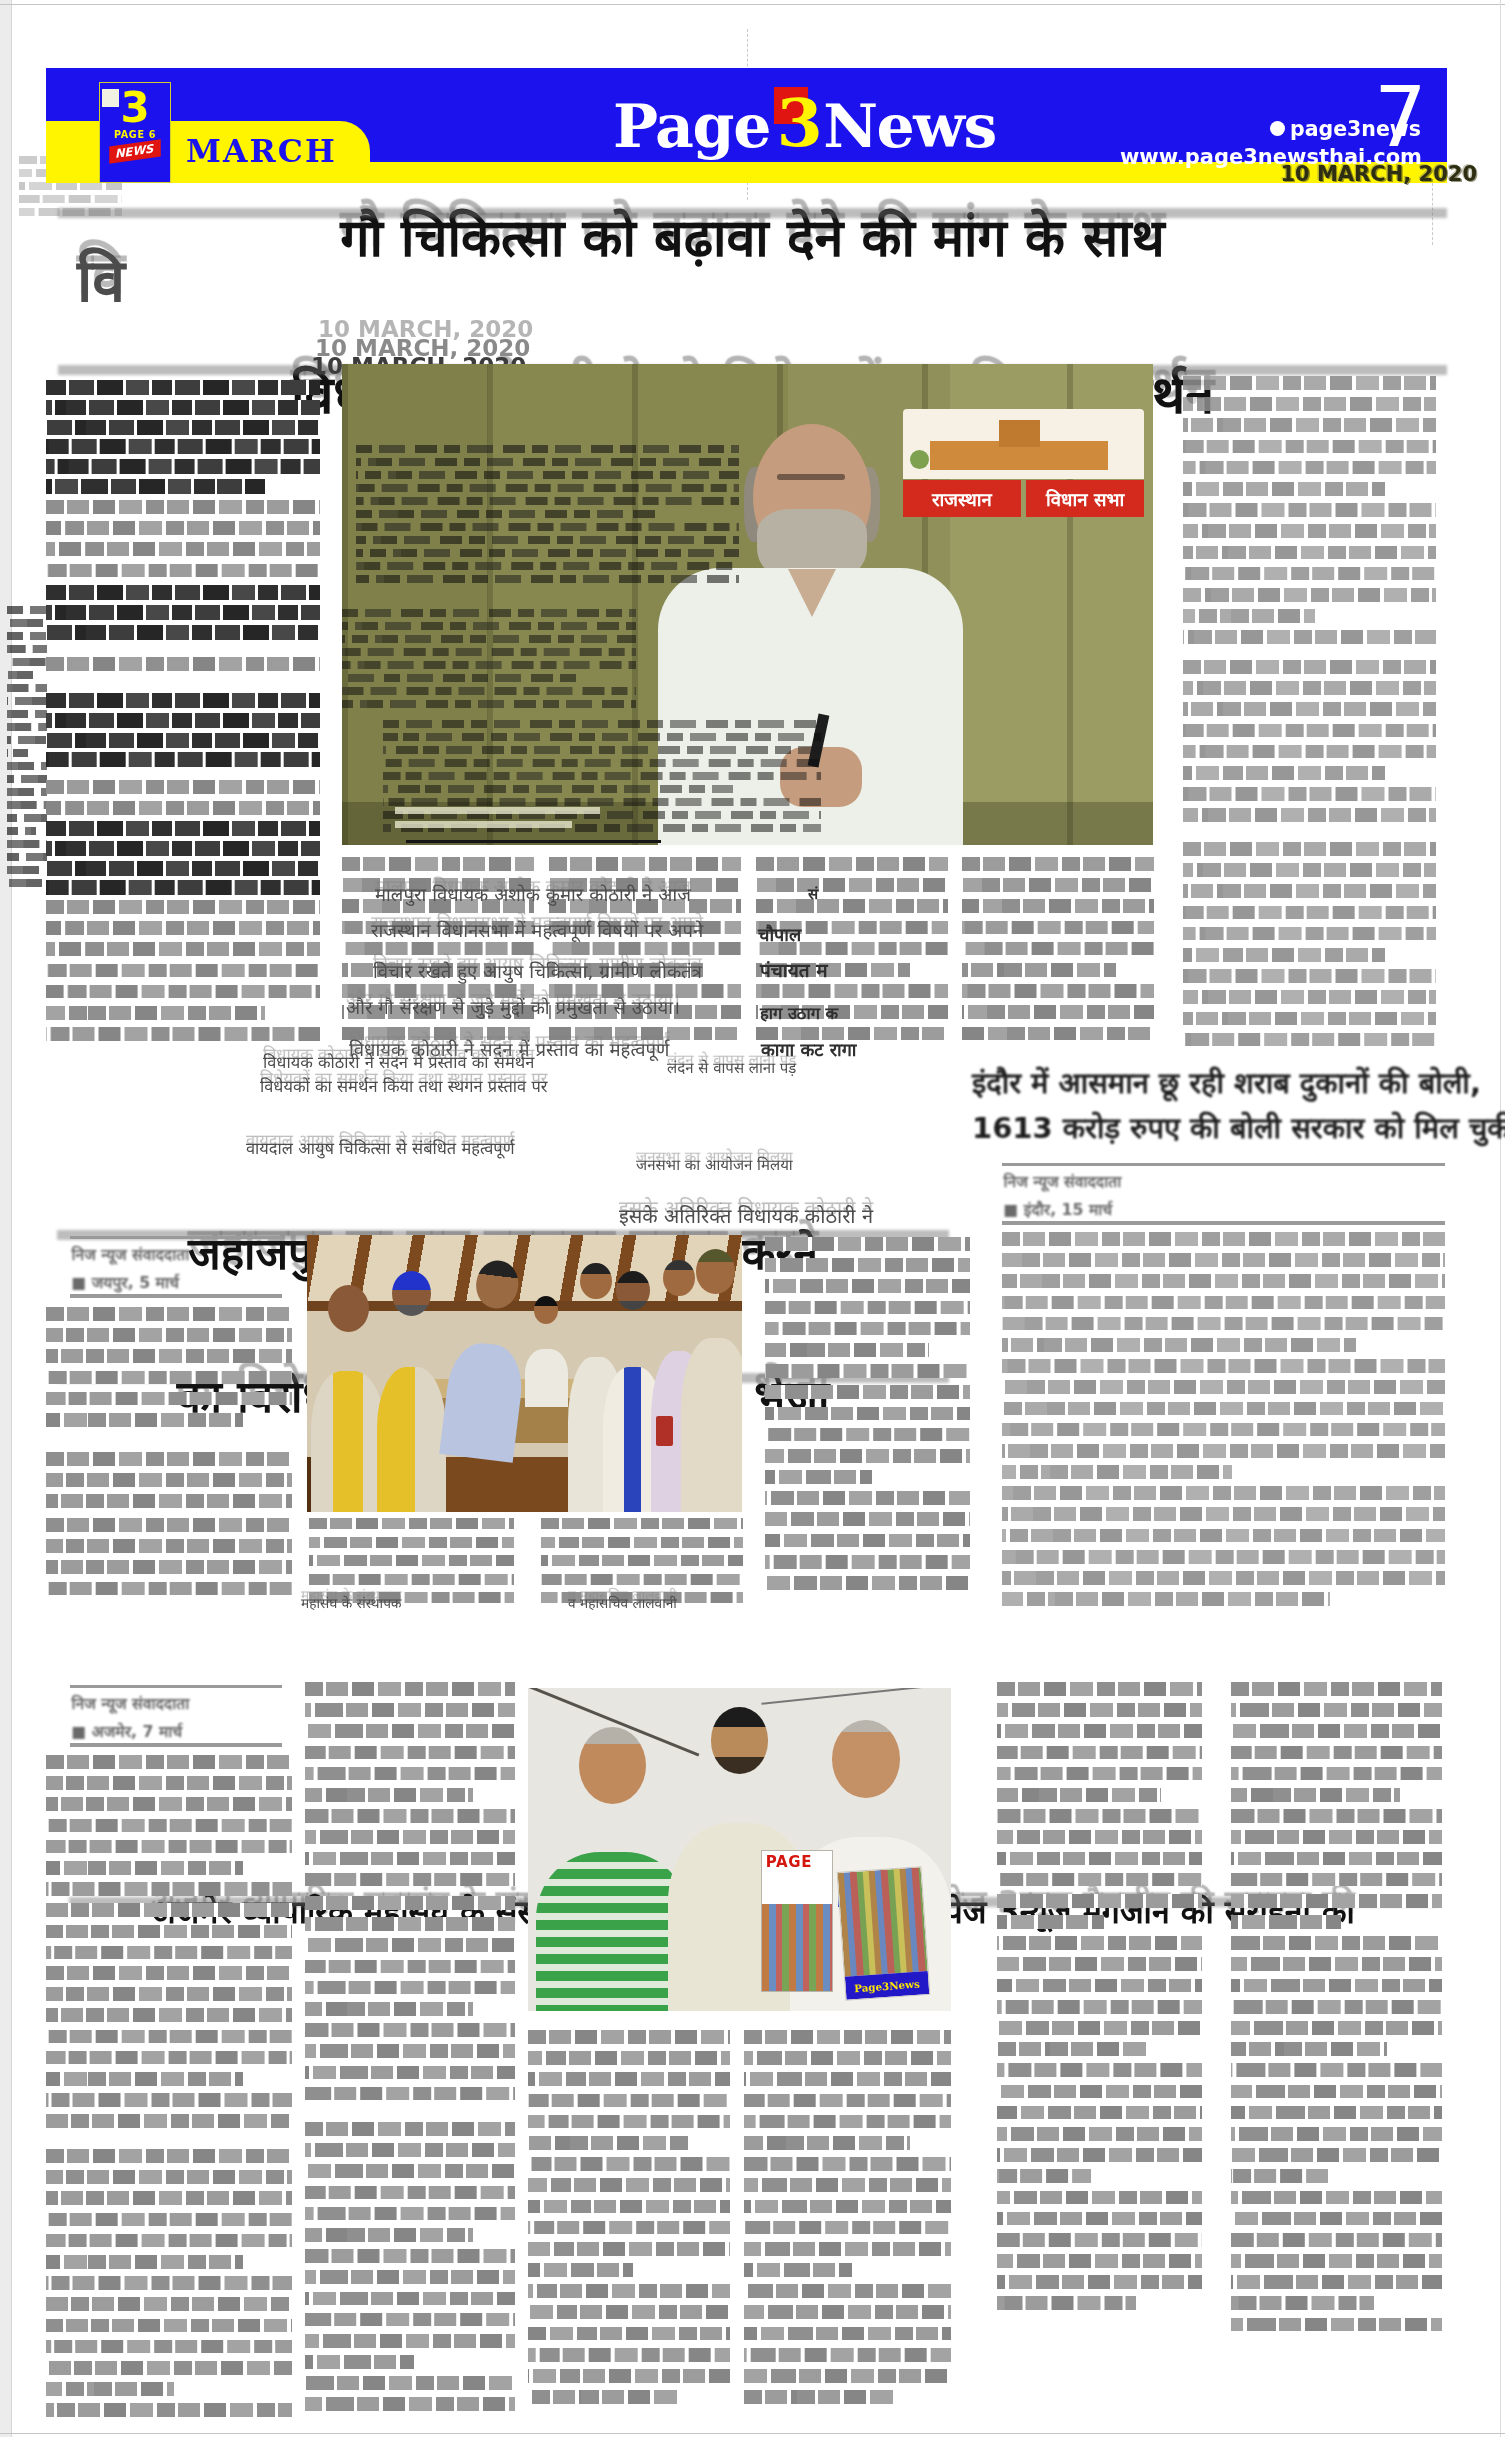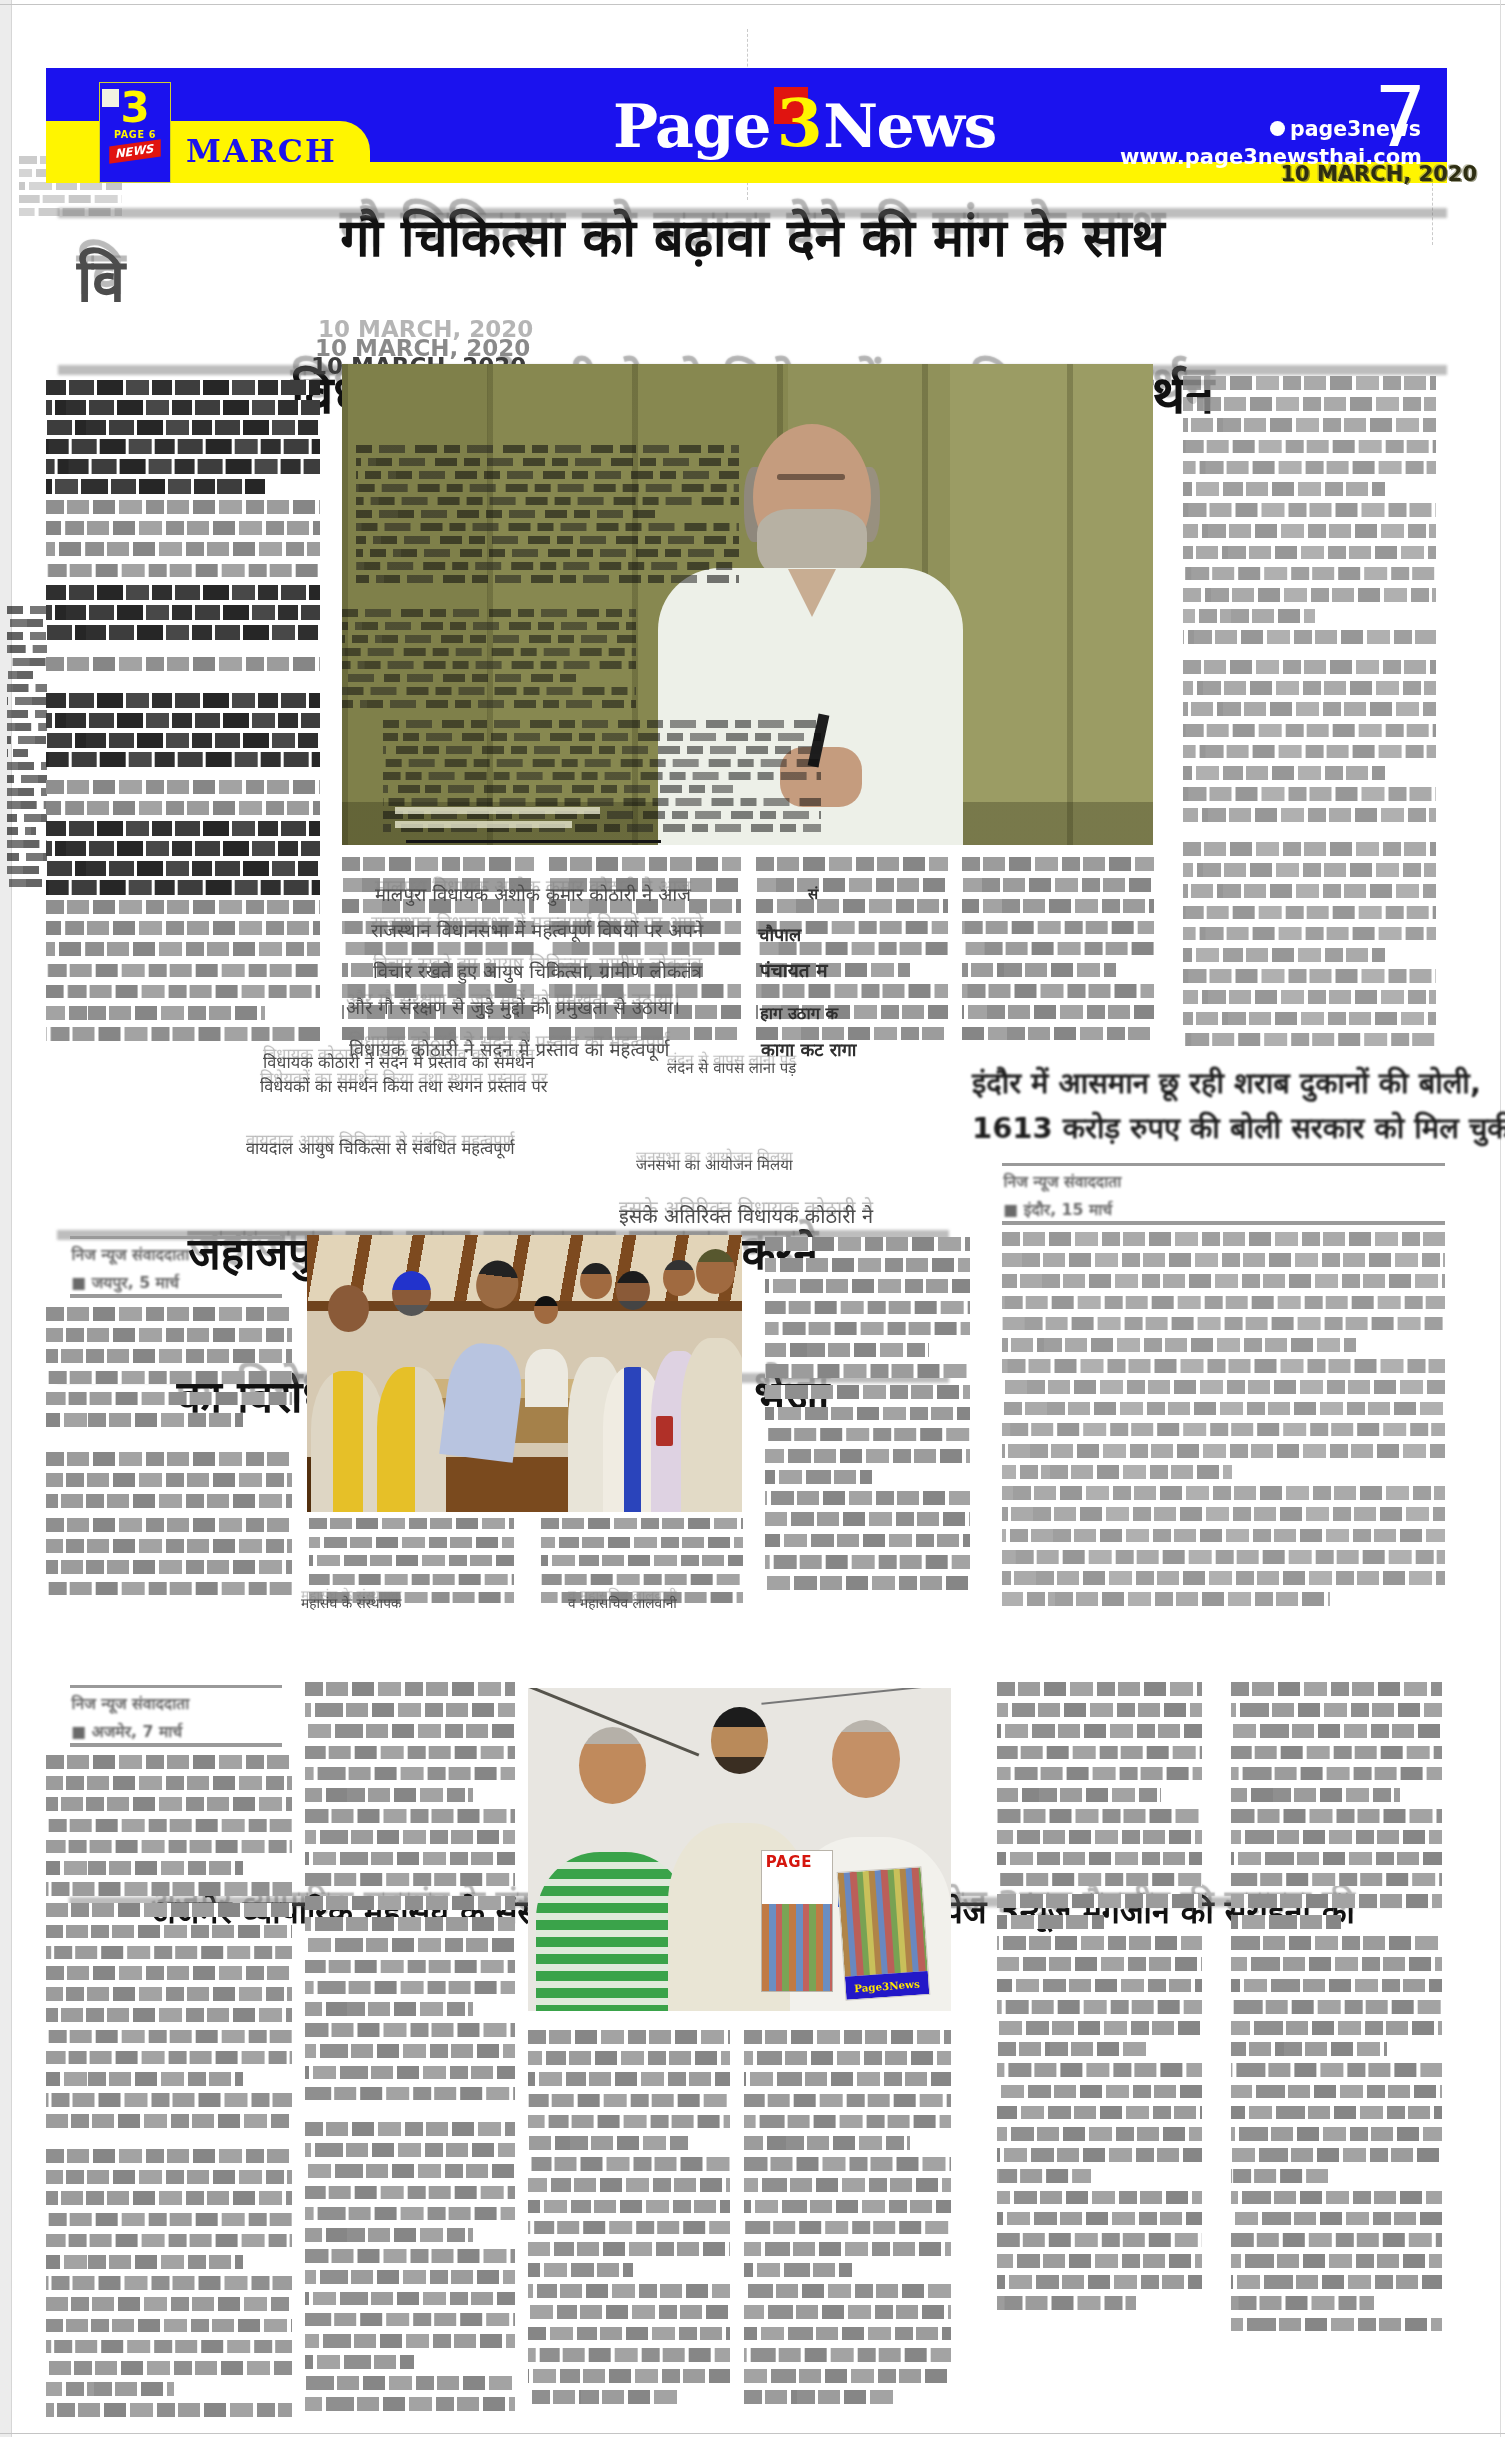--- a/index.html
+++ b/index.html
@@ -194,20 +194,31 @@
   <div class="abs photo1">
     <div class="p1-hairL"></div>
     <div class="p1-hairR"></div>
     <div class="p1-head"></div>
     <div class="p1-brow"></div>
     <div class="p1-beard"></div>
     <div class="p1-shirt"></div>
     <div class="p1-collar"></div>
     <div class="p1-hand"></div>
     <div class="p1-mic"></div>
+    <div class="vs-logo">
+      <div class="vs-top">
+        <div class="vs-b1"></div>
+        <div class="vs-b2"></div>
+        <div class="vs-b3"></div>
+      </div>
+      <div class="vs-red">
+        <span>राजस्थान</span>
+        <span>विधान सभा</span>
+      </div>
+    </div>
     <div class="abs" style="left:13.7px;top:81px;width:383px;height:145px;opacity:.65;">
         <div class="nline ln-c" style="height: 7.5px; margin-bottom: 5.5px; background-position-x: 0px;"></div>
         <div class="nline ln-c" style="height: 7.5px; margin-bottom: 5.5px; background-position-x: 20px;"></div>
         <div class="nline ln-c" style="height: 7.5px; margin-bottom: 5.5px; background-position-x: 40px;"></div>
         <div class="nline ln-c" style="height: 7.5px; margin-bottom: 5.5px; background-position-x: 2.7px;"></div>
         <div class="nline ln-c" style="height: 7.5px; margin-bottom: 5.5px; background-position-x: 22.6px;"></div>
         <div class="nline ln-c" style="height: 7.5px; margin-bottom: 5.5px; width: 80%; background-position-x: 42px;"></div>
         <div class="nline ln-c" style="height: 7.5px; margin-bottom: 5.5px; background-position-x: 5.5px;"></div>
         <div class="nline ln-c" style="height: 7.5px; margin-bottom: 5.5px; background-position-x: 25px;"></div>
         <div class="nline ln-c" style="height: 7.5px; margin-bottom: 5.5px; background-position-x: 45px;"></div>

